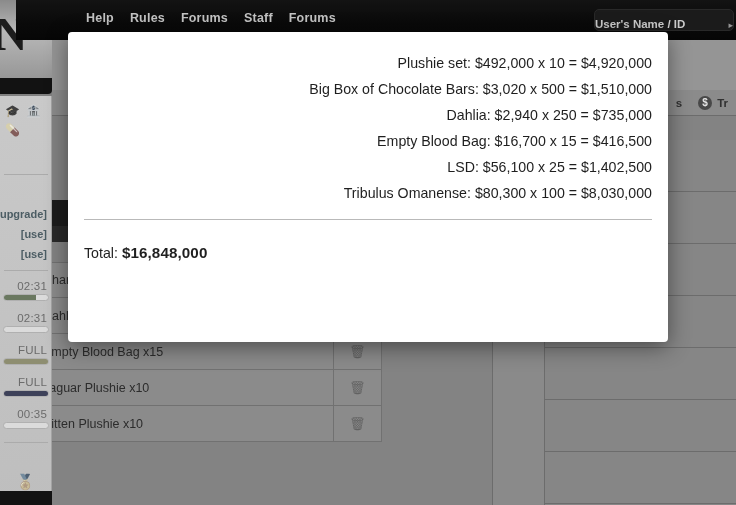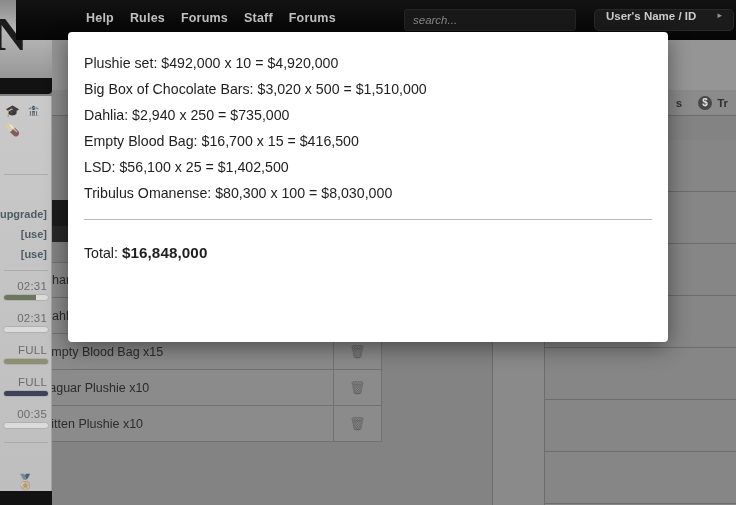--- a/index.html
+++ b/index.html
@@ -62,22 +62,22 @@
     line-height: 15px;
   }
   .user-pill {
     position: absolute;
     left: 578px; top: 9px;
     width: 140px; height: 22px;
     background: #1c1c1c;
     border: 1px solid #2a2a2a;
     border-radius: 5px;
     display: flex;
-    align-items: flex-start;
-    padding: 0 11px;
+    align-items: flex-end;
+    padding: 0 0;
     justify-content: space-between;
   }
   .user-pill .uname {
     color: #d2d2d2;
     font-size: 11.5px;
     font-weight: bold;
   }
   .user-pill .caret { color: #9a9a9a; font-size: 9px; }
   .nav-right-circle {
     position: absolute;
@@ -344,20 +344,21 @@
     font-family: "DejaVu Sans", sans-serif;
   }
   .modal-body {
     padding: 18px 16px 0 16px;
   }
   .trade-line {
     font-size: 14.2px;
     color: #1f1f1f;
     line-height: 26px;
     white-space: nowrap;
+    text-align: right;
   }
   .modal-hr {
     margin: 13px 0 0 0;
     border: 0;
     border-top: 1px solid #b9b9b9;
   }
   .modal-total {
     margin-top: 24px;
     font-size: 14.2px;
     color: #1f1f1f;
@@ -482,21 +483,20 @@
     <div class="logo-strip"></div>
 
     <div class="topnav">
       <div class="nav-links">
         <span class="nav-link">Help</span>
         <span class="nav-link">Rules</span>
         <span class="nav-link">Forums</span>
         <span class="nav-link">Staff</span>
         <span class="nav-link">Forums</span>
       </div>
-      <div class="search-box">search...</div>
       <div class="user-pill">
         <span class="uname">User's Name / ID</span>
         <span class="caret">▸</span>
       </div>
       <div class="nav-right-circle"></div>
     </div>
 
   </div>
 
   <div class="modal">

